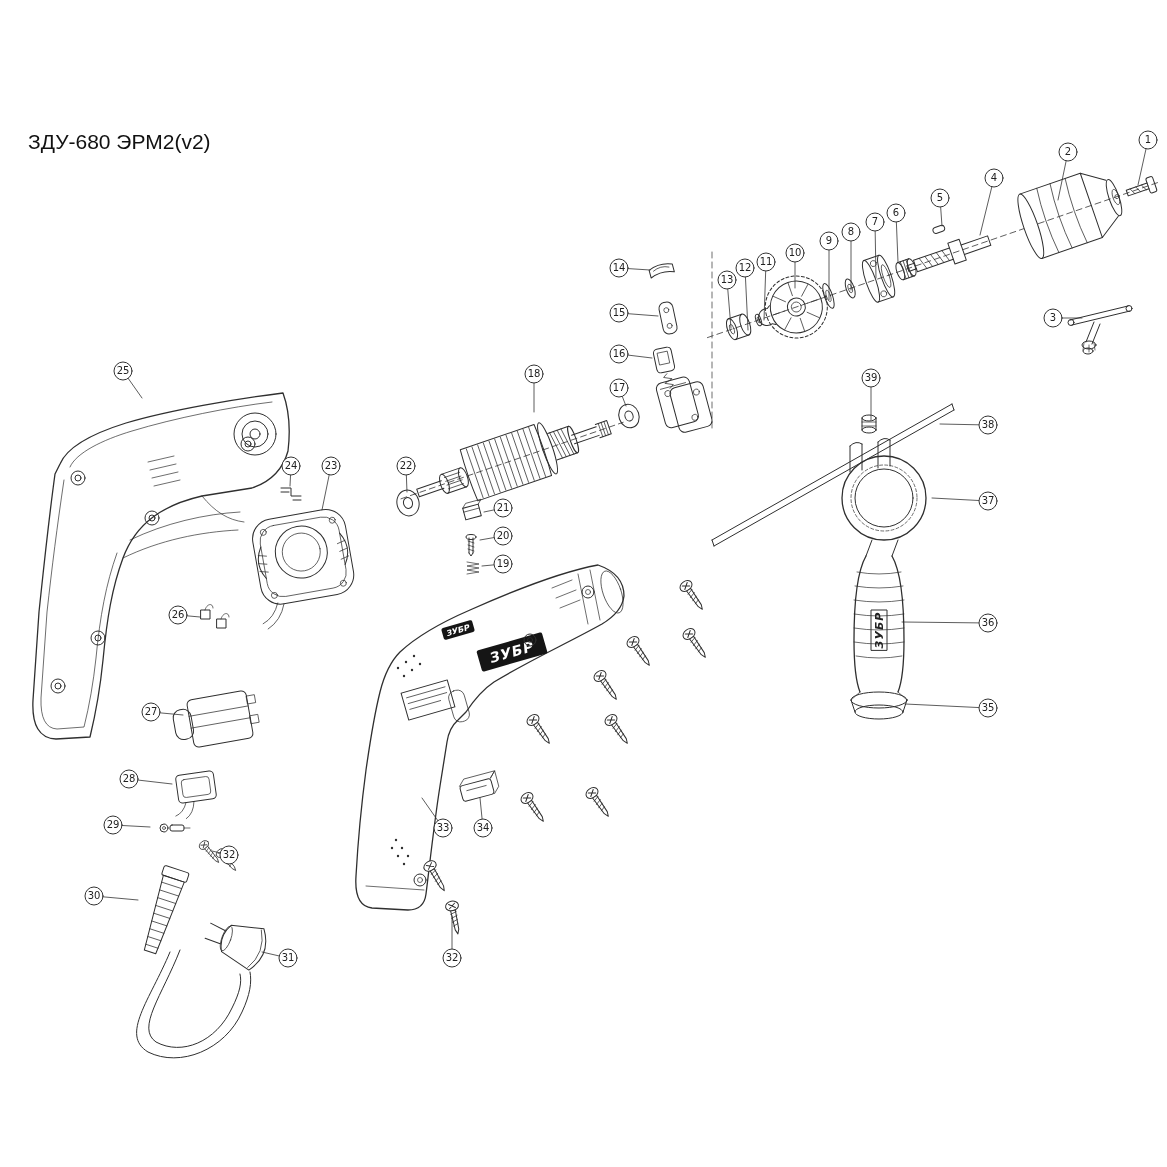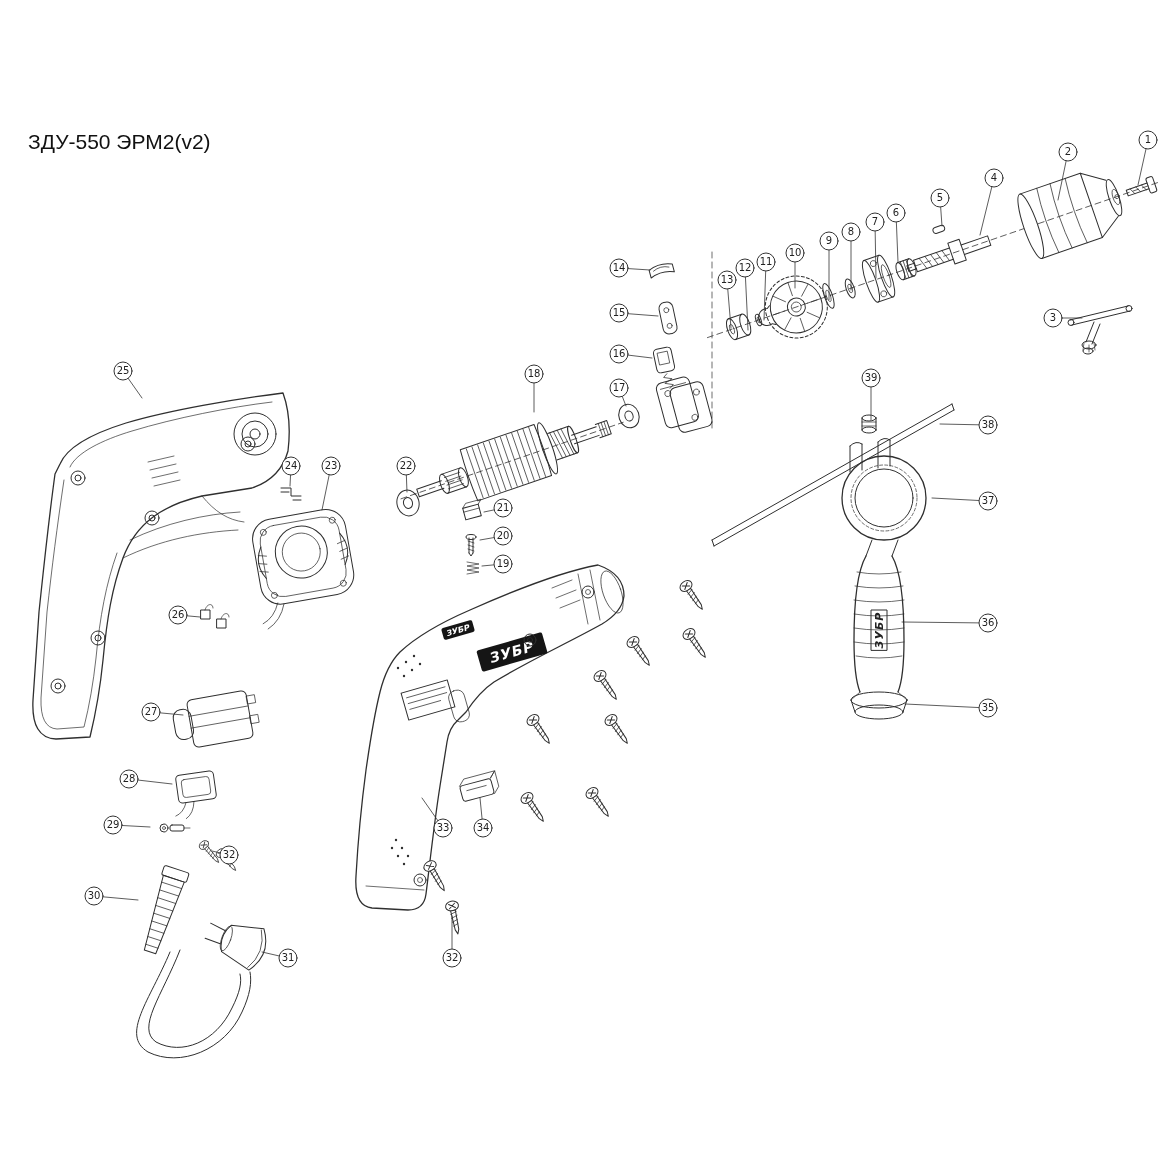--- a/index.html
+++ b/index.html
@@ -24,21 +24,21 @@
   #art .leader{stroke:#333;stroke-width:.8;}
   #art .bubble{fill:#fff;stroke:#333;stroke-width:1;}
   #art .bubble-num{stroke:none;fill:#222;font:10px "DejaVu Sans",sans-serif;text-anchor:middle;}
   #art .dot{fill:#2f2f2f;stroke:none;}
 </style>
 </head>
 <body>
 
 <div class="stage">
 
-  <div class="title">ЗДУ-550 ЭРМ2(v2)</div>
+  <div class="title">ЗДУ-680 ЭРМ2(v2)</div>
 
   <svg id="art" width="1167" height="1167" viewBox="0 0 1167 1167">
 
     <defs>
       <g id="scr">
         <ellipse cx="0" cy="0" rx="6.5" ry="4.8" class="fillw"></ellipse>
         <path d="M -3,-2.2 L 3,2.2 M -3,2.2 L 3,-2.2"></path>
         <path d="M -2.4,4.5 L -1.8,24 L 0,28.5 L 1.8,24 L 2.4,4.5 Z" class="fillw"></path>
         <path d="M -3,8 L 3,6.2 M -3,12 L 3,10.2 M -3,16 L 2.6,14.2 M -2.6,20 L 2.2,18.4" class="thin"></path>
       </g>

